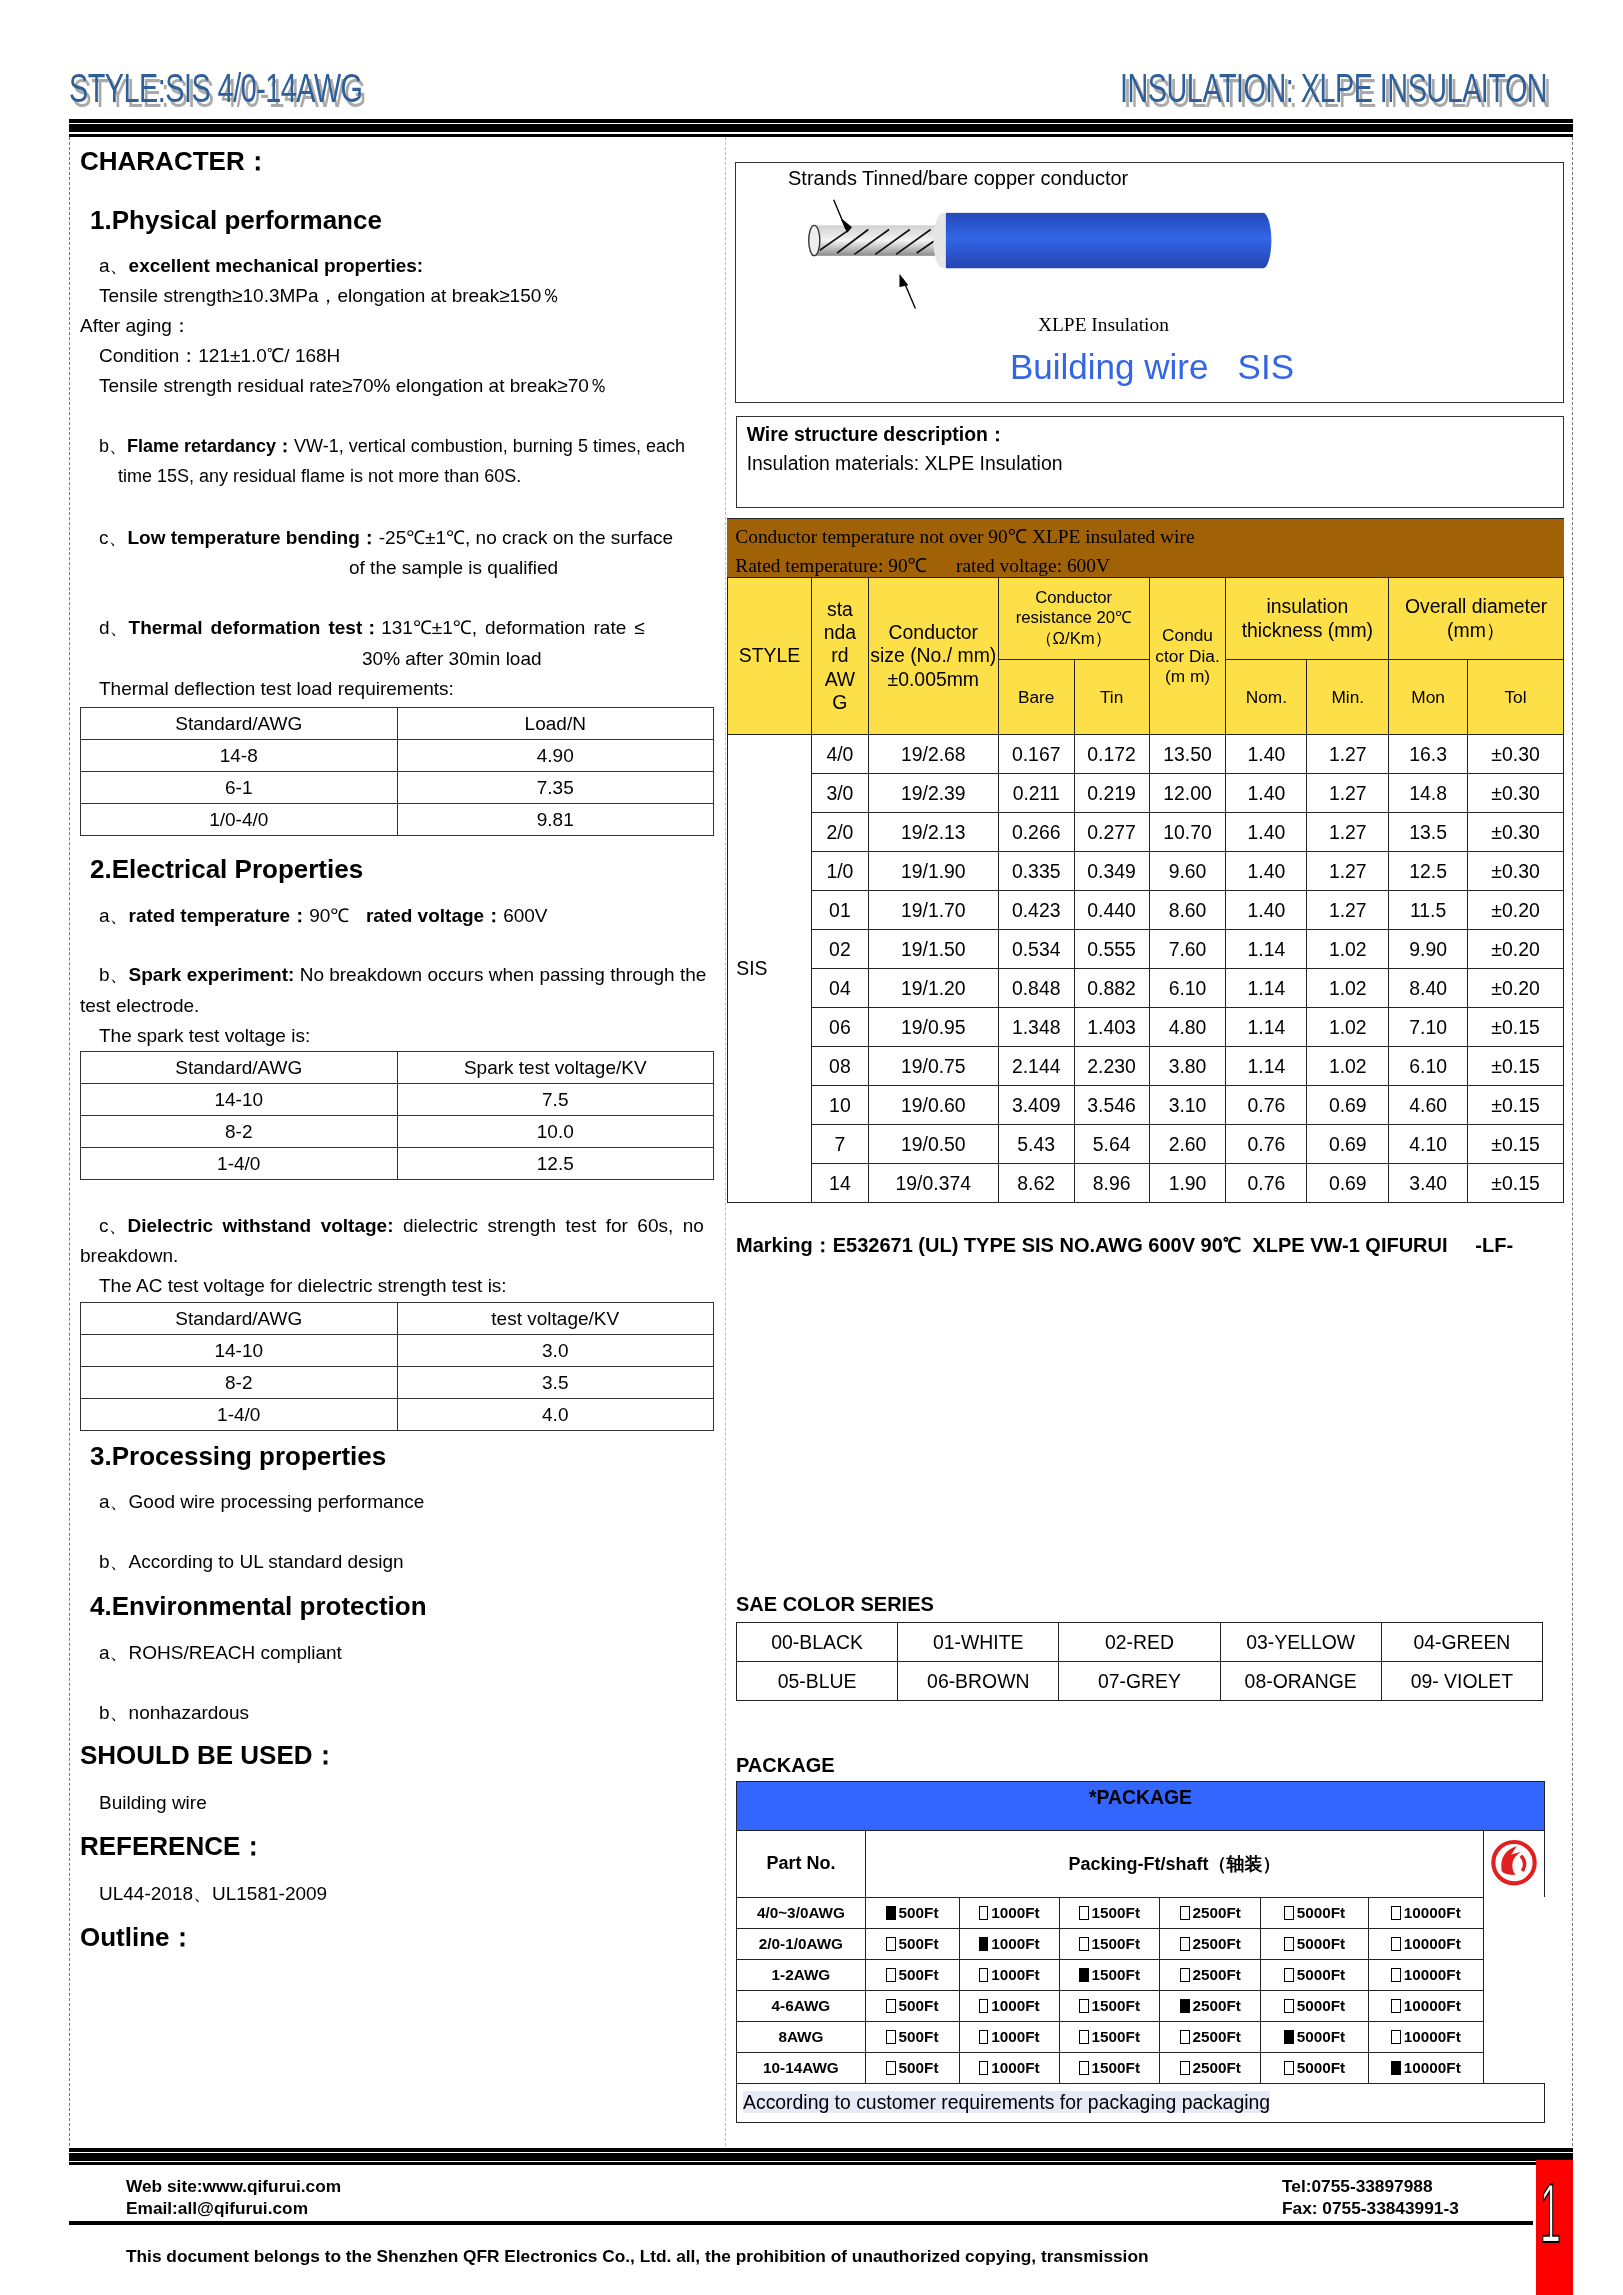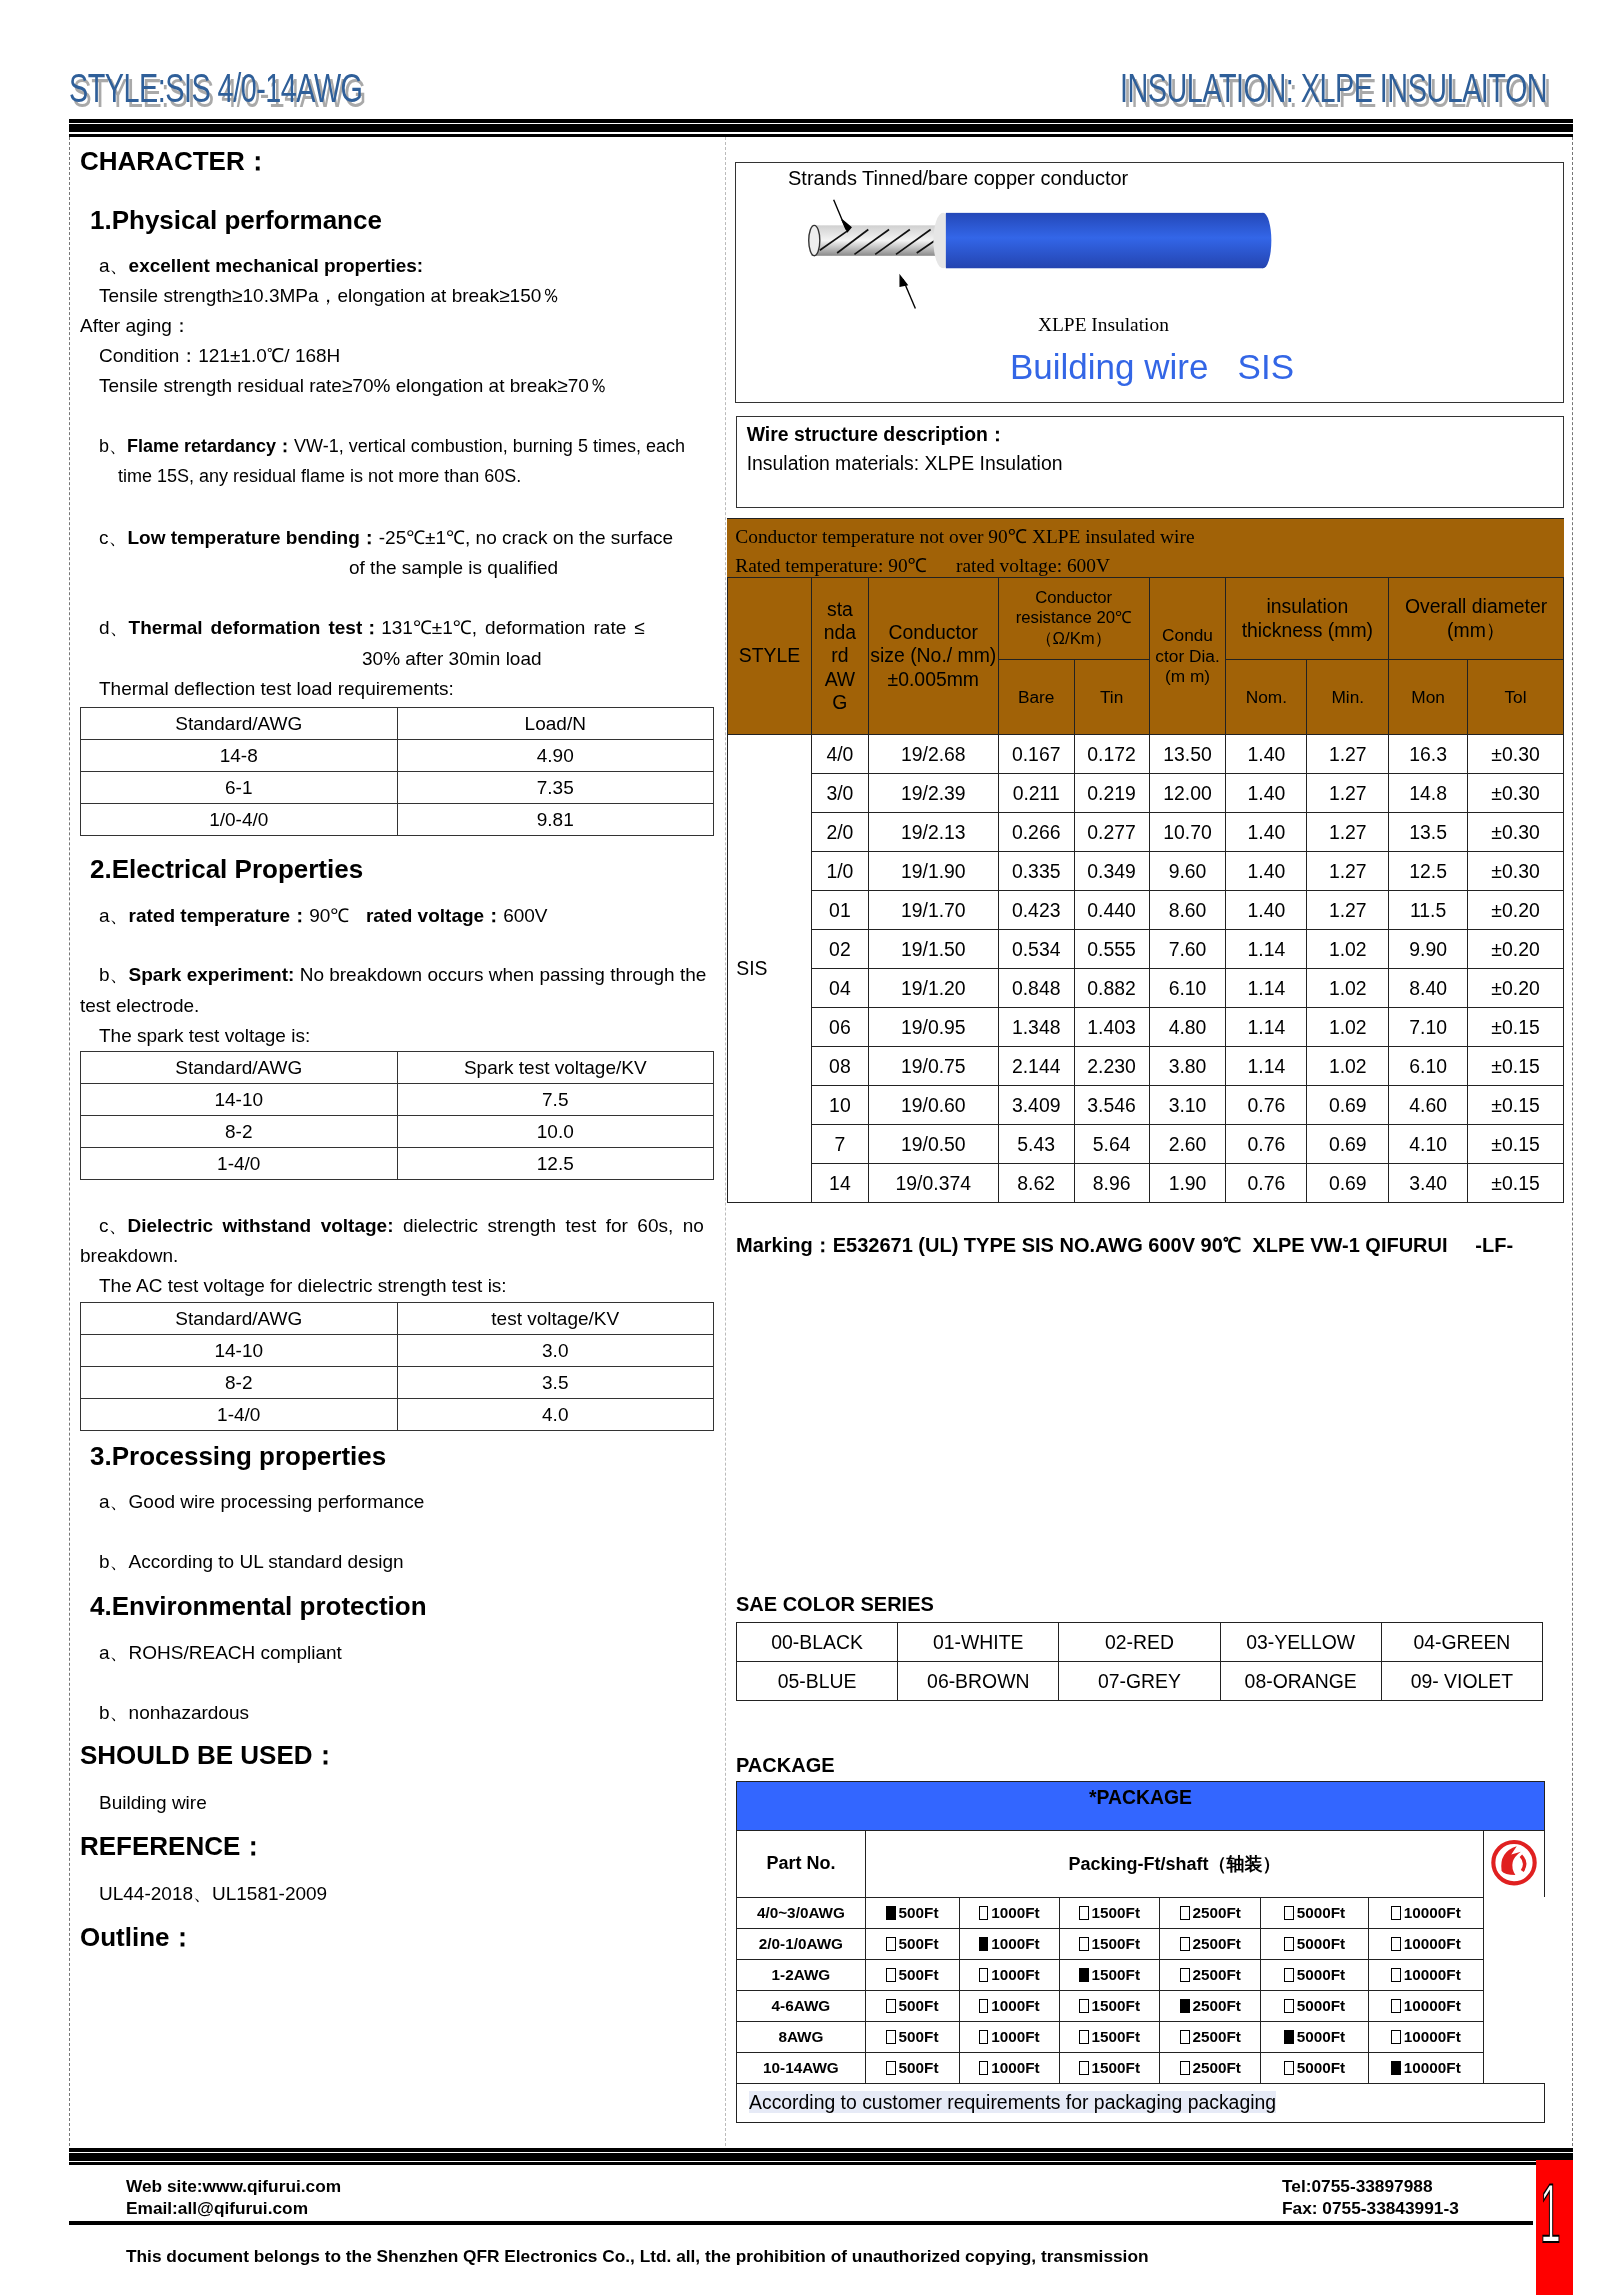--- a/index.html
+++ b/index.html
@@ -33,38 +33,38 @@
   .wire-label1 { position: absolute; left: 52px; top: 4.2px; font-size: 20px; }
   .wire-label2 { position: absolute; left: 302px; top: 151px; font-family: "Liberation Serif", serif; font-size: 19.4px; }
   .wire-title { position: absolute; left: 274px; top: 184px; font-size: 35px; color: #3366e6; white-space: pre; }
   .wire-svg { position: absolute; left: 0; top: 0; }
 
   .struct-box { position: absolute; left: 736px; top: 416px; width: 828px; height: 92px; border: 1.4px solid #333; padding: 2.8px 9.7px; }
   .struct-box div { font-size: 19.4px; line-height: 29px; }
 
   .spec-gray { position: absolute; left: 727px; top: 518px; width: 837px; height: 60px; background: #a16207; border-top: 1.4px solid #222; font-family: Liberation Serif, serif; font-size: 19.4px; padding: 2.8px 8.3px; line-height: 29px; }
   table.spec { position: absolute; left: 727px; top: 577px; width: 837px; border-collapse: collapse; font-size: 19.4px; }
-  table.spec th { background: #a16207; font-weight: normal; border: 1.4px solid #222; text-align: center; line-height: 1.2; color: #000; }
+  table.spec th { background: #fde047; font-weight: normal; border: 1.4px solid #222; text-align: center; line-height: 1.2; color: #000; }
   table.spec td { border: 1.4px solid #222; text-align: center; height: 39px; }
   table.spec td.style-cell { text-align: left; padding-left: 8.3px; border-top: none; border-bottom: 1.4px solid #222; }
 
   .marking { position: absolute; left: 736px; top: 1232px; font-size: 20px; font-weight: bold; white-space: pre; }
 
   .sae-title { position: absolute; left: 736px; top: 1593px; font-size: 20px; font-weight: bold; }
   table.colors { position: absolute; left: 736px; top: 1622px; width: 807px; border-collapse: collapse; font-size: 19.4px; }
   table.colors th { background: #3366ff; font-weight: bold; height: 36px; border: 1.4px solid #222; font-size: 19.4px; }
   table.colors td { border: 1.4px solid #222; text-align: center; height: 39px; width: 20%; }
 
   .pkg-title { position: absolute; left: 736px; top: 1754px; font-size: 20px; font-weight: bold; }
   table.pkg { position: absolute; left: 736px; top: 1781px; width: 809px; border-collapse: collapse; font-size: 15.3px; font-weight: bold; }
   table.pkg th.banner { background: #3366ff; height: 49px; border: 1.4px solid #222; font-size: 19.4px; vertical-align: top; padding-top: 4.2px; }
   table.pkg td { border: 1.4px solid #222; text-align: center; height: 31px; white-space: nowrap; }
   table.pkg td.hdr { font-size: 18px; height: 30.5px; }
   table.pkg td.logo-cell { border-top: none; border-bottom: none; width: 61px; }
-  table.pkg td.note { text-align: left; font-weight: normal; font-size: 19.4px; height: 39px; padding-left: 12px; }
+  table.pkg td.note { text-align: left; font-weight: normal; font-size: 19.4px; height: 39px; padding-left: 6px; }
   .note-hl { background: #e6eaf6; }
   .cb { display: inline-block; width: 9.7px; height: 14px; border: 1.4px solid #000; vertical-align: -2.1px; margin-right: 2.8px; }
   .cb.on { background: #000; }
 
   
   .rule-bot-thin1 { position: absolute; left: 69px; width: 1504px; top: 2148px; height: 3.5px; background: #000; }
   .rule-bot-thick { position: absolute; left: 69px; width: 1504px; top: 2153px; height: 8.3px; background: #000; }
   .rule-bot-thin2 { position: absolute; left: 69px; width: 1504px; top: 2162px; height: 2.8px; background: #000; }
   .foot { position: absolute; font-size: 17.3px; font-weight: bold; line-height: 22px; }
   .rule-foot { position: absolute; left: 69px; top: 2221px; width: 1464px; height: 3.5px; background: #000; }

